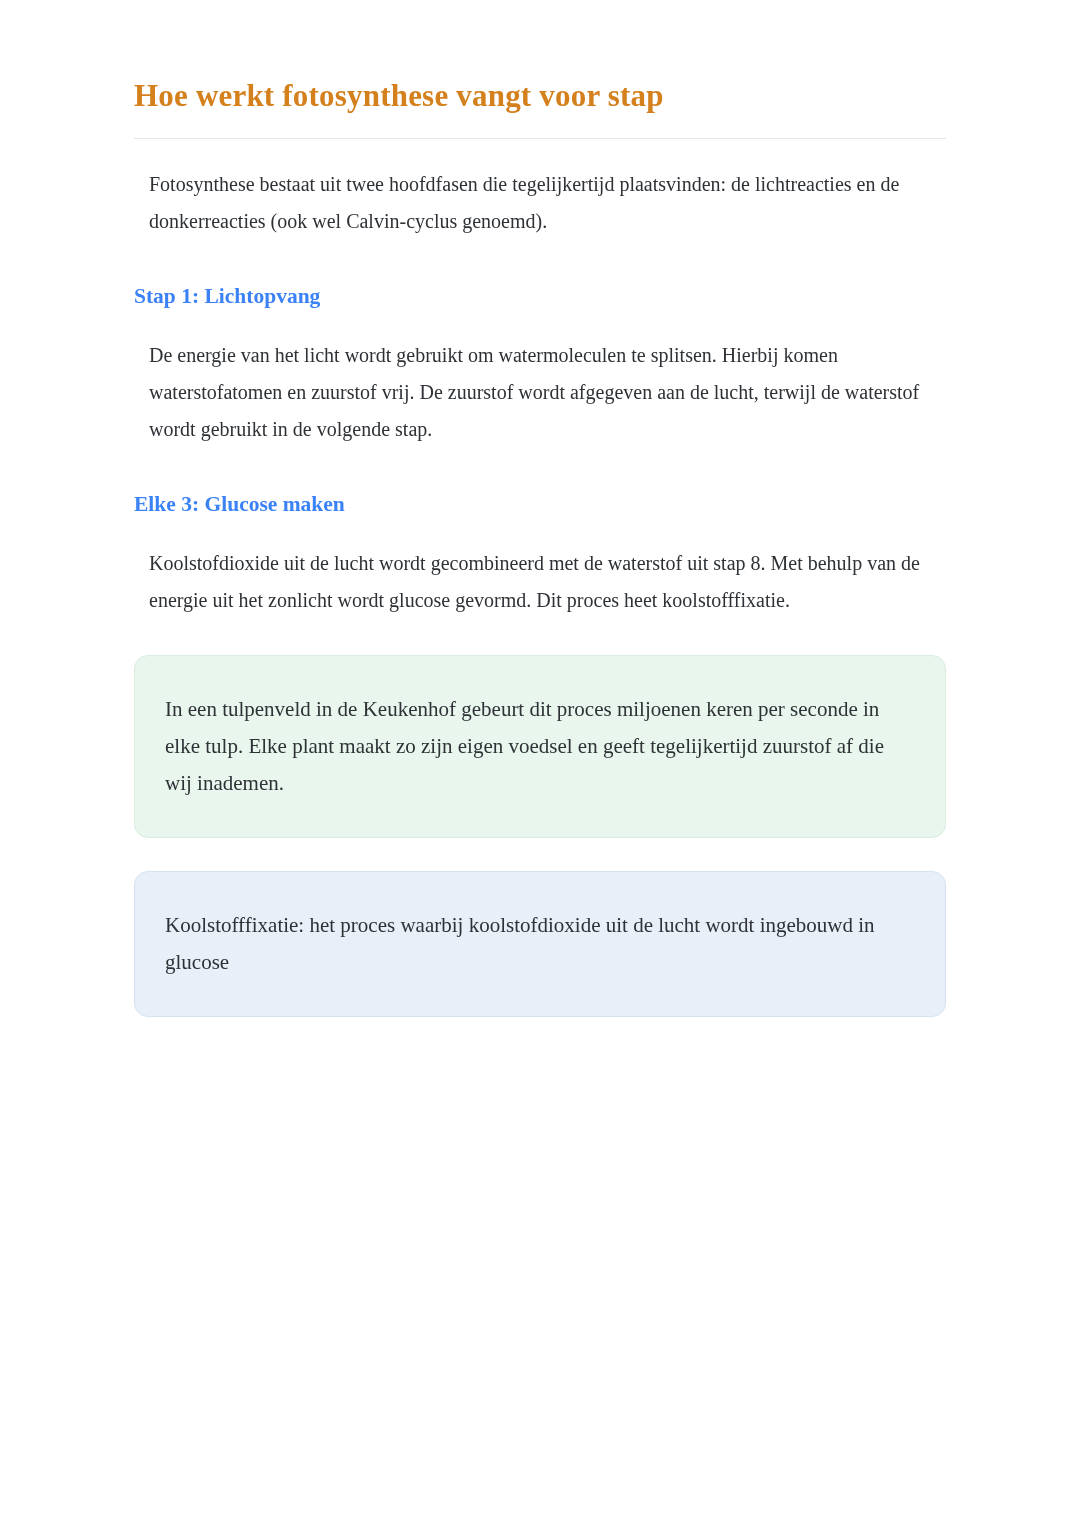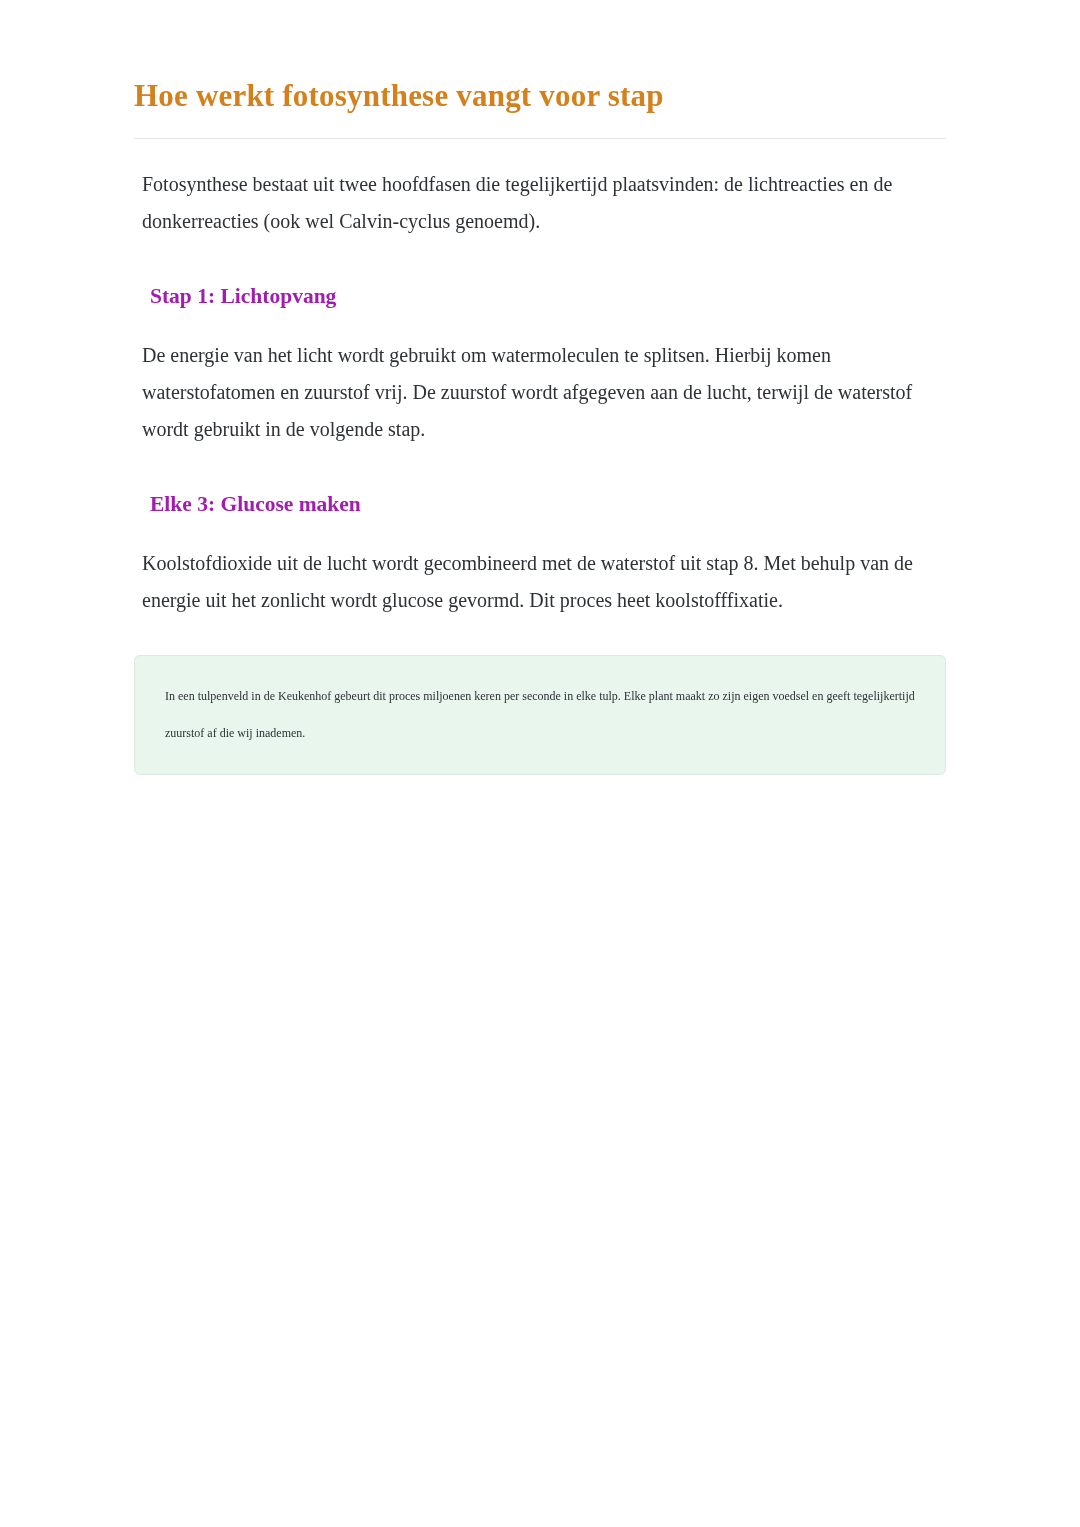--- a/index.html
+++ b/index.html
@@ -27,34 +27,34 @@
   hr.title-divider {
     border: none;
     border-top: 1px solid #e7e7e7;
     height: 0;
     margin: 0;
   }
   p.body-par {
     font-size: 20px;
     line-height: 37px;
     color: #2e3236;
-    margin: 27px 0 0 8px;
+    margin: 27px 0 0 15px;
   }
   h2.step-heading {
     font-size: 21.5px;
     line-height: 28px;
     font-weight: 700;
-    color: #a21caf;
-    margin: 42px 0 0 16px;
+    color: #3b82f6;
+    margin: 42px 0 0 0;
   }
   .callout {
     margin-top: 36px;
-    border-radius: 6px;
-    padding: 22px 30px;
-    font-size: 12px;
+    border-radius: 14px;
+    padding: 35px 30px;
+    font-size: 21px;
     line-height: 37px;
     color: #2e3236;
   }
   .callout-green {
     background: #e9f6ee;
     border: 1px solid #d9ecdf;
   }
   .callout-blue {
     background: #e8eff9;
     border: 1px solid #d6e2f0;
@@ -79,14 +79,17 @@
   <p class="body-par">De energie van het licht wordt gebruikt om watermoleculen te splitsen. Hierbij komen waterstofatomen en zuurstof vrij. De zuurstof wordt afgegeven aan de lucht, terwijl de waterstof wordt gebruikt in de volgende stap.</p>
 
   <h2 class="step-heading">Elke 3: Glucose maken</h2>
 
   <p class="body-par">Koolstofdioxide uit de lucht wordt gecombineerd met de waterstof uit stap 8. Met behulp van de energie uit het zonlicht wordt glucose gevormd. Dit proces heet koolstofffixatie.</p>
 
   <div class="callout callout-green">
     <span>In een tulpenveld in de Keukenhof gebeurt dit proces miljoenen keren per seconde in elke tulp. Elke plant maakt zo zijn eigen voedsel en geeft tegelijkertijd zuurstof af die wij inademen.</span>
   </div>
 
+  <div class="callout callout-blue">
+    <span>Koolstofffixatie: het proces waarbij koolstofdioxide uit de lucht wordt ingebouwd in glucose</span>
+  </div>
 
 </div>
 
 </body></html>

